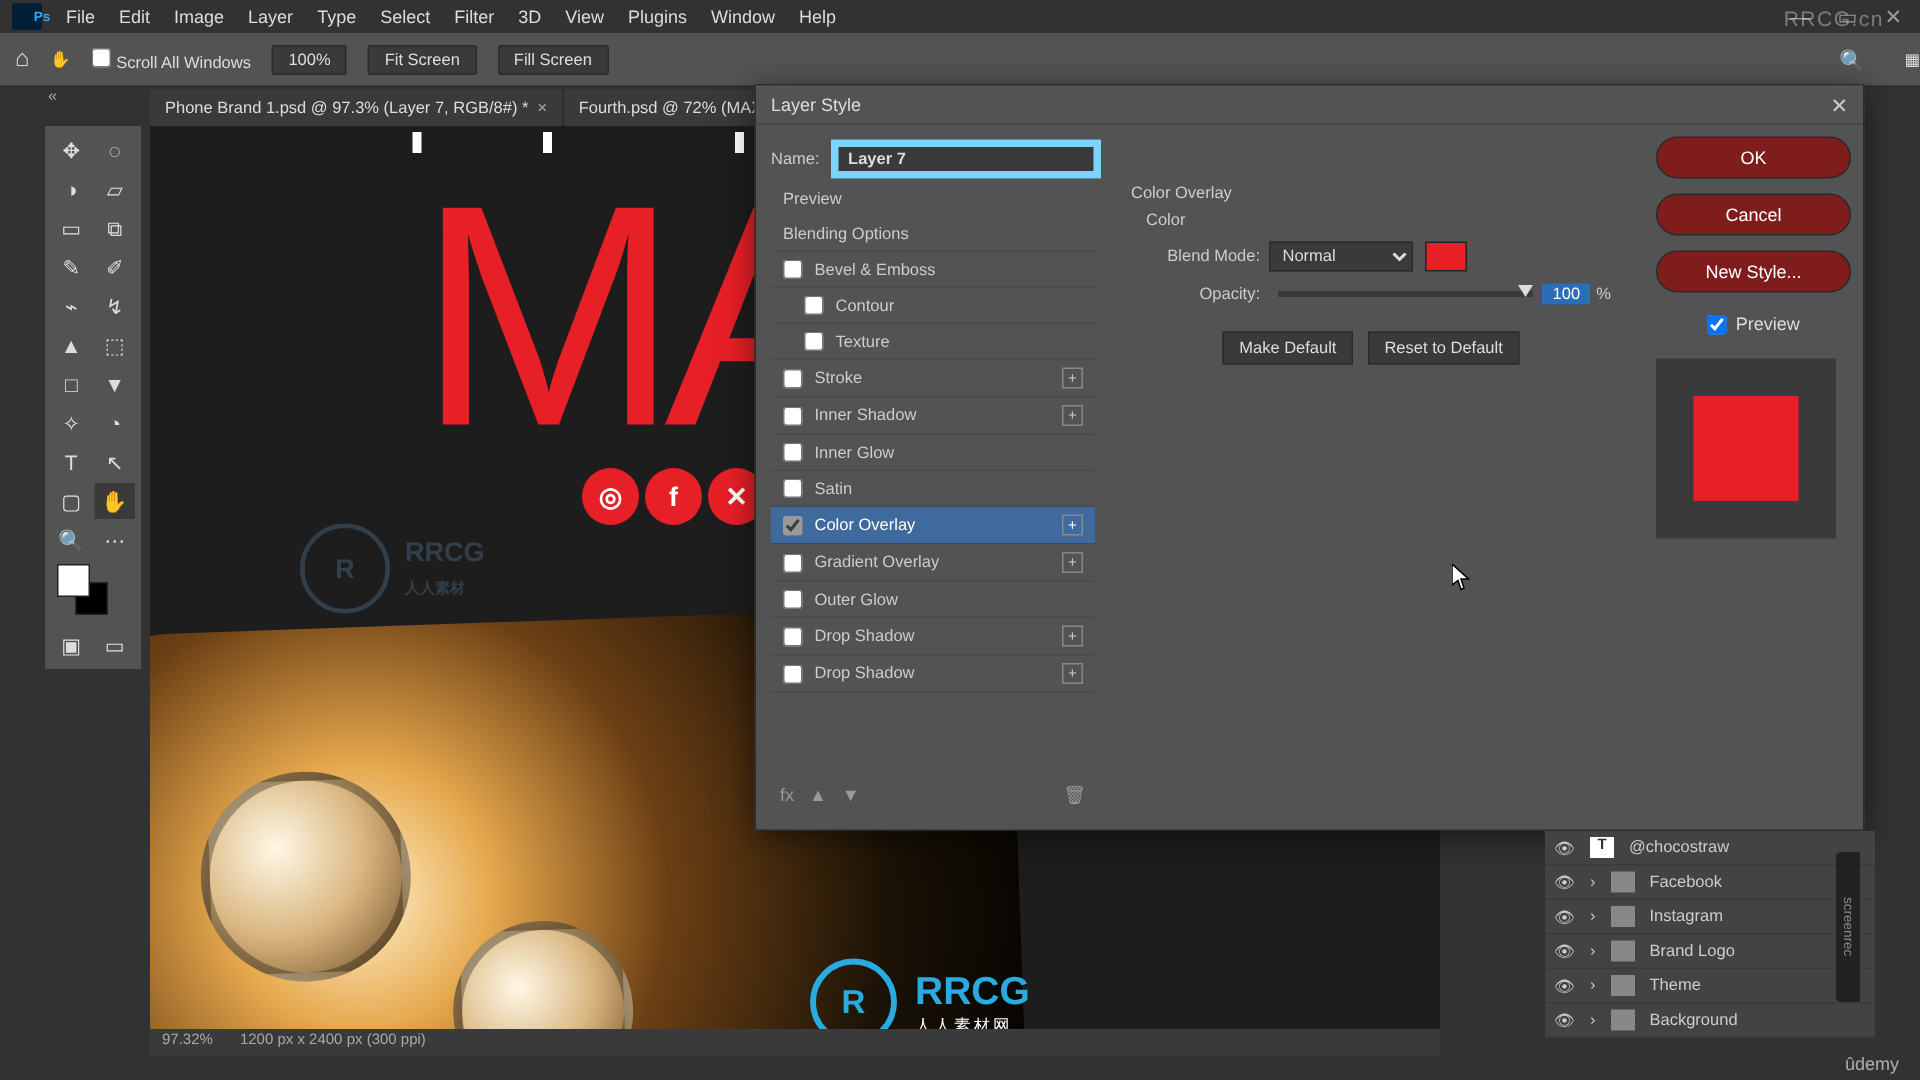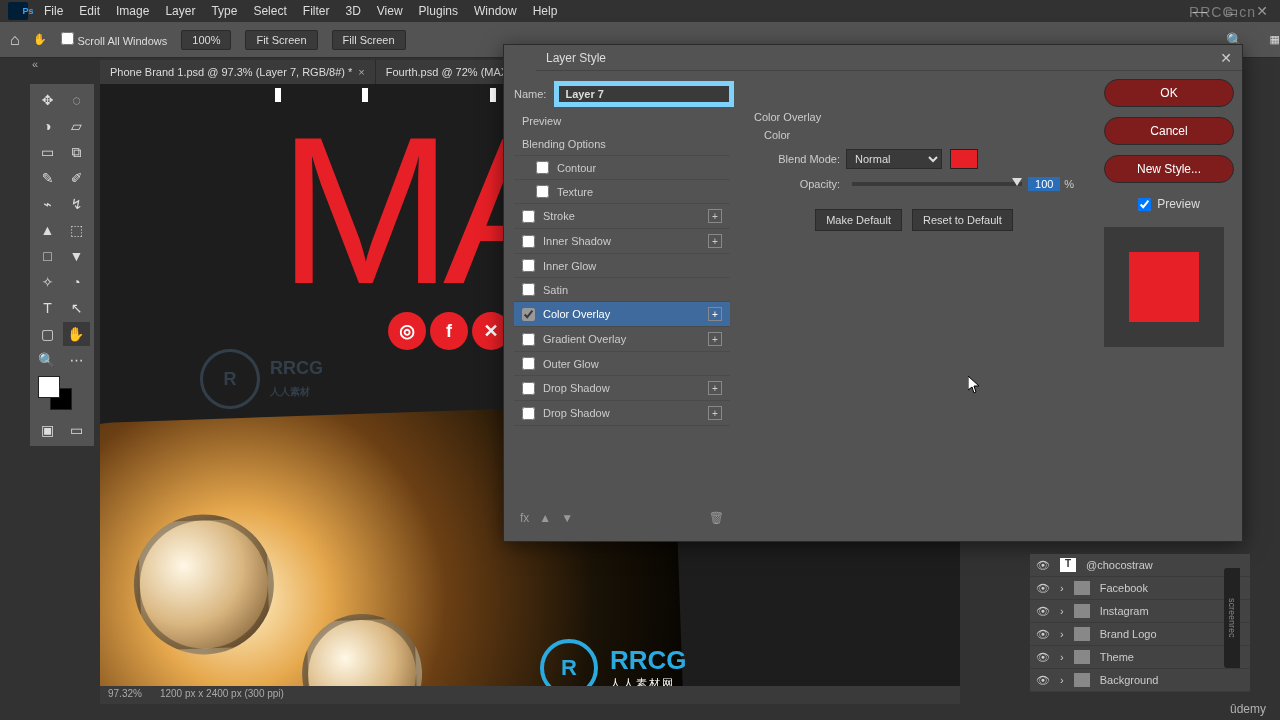--- a/index.html
+++ b/index.html
@@ -47,21 +47,21 @@
 .lens { position: absolute; border-radius: 50%; background: radial-gradient(circle at 35% 35%, #fff8e6, #d9b680 50%, #6d4a22 100%); border: 6px solid rgba(0,0,0,.3); }
 .lens.a { width: 140px; height: 140px; left: 95px; top: 95px; }
 .lens.b { width: 120px; height: 120px; left: 260px; top: 200px; }
 .lens.c { width: 100px; height: 100px; left: 120px; top: 270px; }
 .rrcg-center { position:absolute; left:440px; top:555px; display:flex; align-items:center; gap:12px; color:#29abe2; font-weight:bold; font-size:26px; }
 .rrcg-center .cir { width:58px; height:58px; border:4px solid #29abe2; border-radius:50%; display:flex; align-items:center; justify-content:center; font-size:22px; }
 .rrcg-center .sub { font-size:11px; color:#fff; display:block; font-weight:normal; letter-spacing:2px; }
 .statusbar { position: absolute; left: 0; bottom: 0; height: 18px; width: 100%; background: #3a3a3a; color: #aaa; font-size: 10px; padding: 2px 8px; display:flex; gap:18px; }
 
 
-.dlg { position: absolute; left: 503px; top: 44px; width: 740px; height: 498px; background: #535353; border: 1px solid #2a2a2a; box-shadow: 0 4px 20px rgba(0,0,0,.5); padding-left: 32px; }
+.dlg { position: absolute; left: 503px; top: 56px; width: 740px; height: 498px; background: #535353; border: 1px solid #2a2a2a; box-shadow: 0 4px 20px rgba(0,0,0,.5); }
 .dlg-title { height: 26px; background: #535353; display: flex; align-items: center; padding: 0 10px; color: #ddd; font-size: 12px; border-bottom: 1px solid #434343; }
 .dlg-title .x { margin-left: auto; font-size: 14px; color: #ccc; }
 .dlg-name { position: absolute; left: 10px; top: 36px; display: flex; align-items: center; gap: 8px; font-size: 11px; color: #ccc; }
 .dlg-name input { width: 180px; background: #3a3a3a; border: 5px solid #7dd3fc; color: #ddd; padding: 2px 6px; font-size: 11px; font-weight: bold; }
 .styles-col { position: absolute; left: 10px; top: 64px; width: 216px; height: 420px; background: #535353; }
 .styles-col .hdr { padding: 6px 8px; font-size: 11px; color: #ccc; }
 .styles-col .row { display: flex; align-items: center; padding: 5px 8px; font-size: 11px; color: #ccc; border-bottom: 1px solid #4a4a4a; position:relative; }
 .styles-col .row.sel { background: #3f6a9e; color: #fff; }
 .styles-col .row.indent { padding-left: 22px; }
 .styles-col .row input[type=checkbox]{ margin-right: 8px; accent-color:#999; }
@@ -221,20 +221,24 @@
   <div class="dlg-name">
     <span>Name:</span>
     <input type="text" value="Layer 7" style="">
   </div>
 
   <div class="styles-col">
     <div class="hdr">Preview</div>
     <div class="row">
         <span>Blending Options</span>
       </div>
+    <div class="row">
+        <input type="checkbox" style="">
+        <span>Bevel &amp; Emboss</span>
+      </div>
     <div class="row indent">
         <input type="checkbox" style="">
         <span>Contour</span>
       </div>
     <div class="row indent">
         <input type="checkbox" style="">
         <span>Texture</span>
       </div>
     <div class="row">
         <input type="checkbox" style="">

